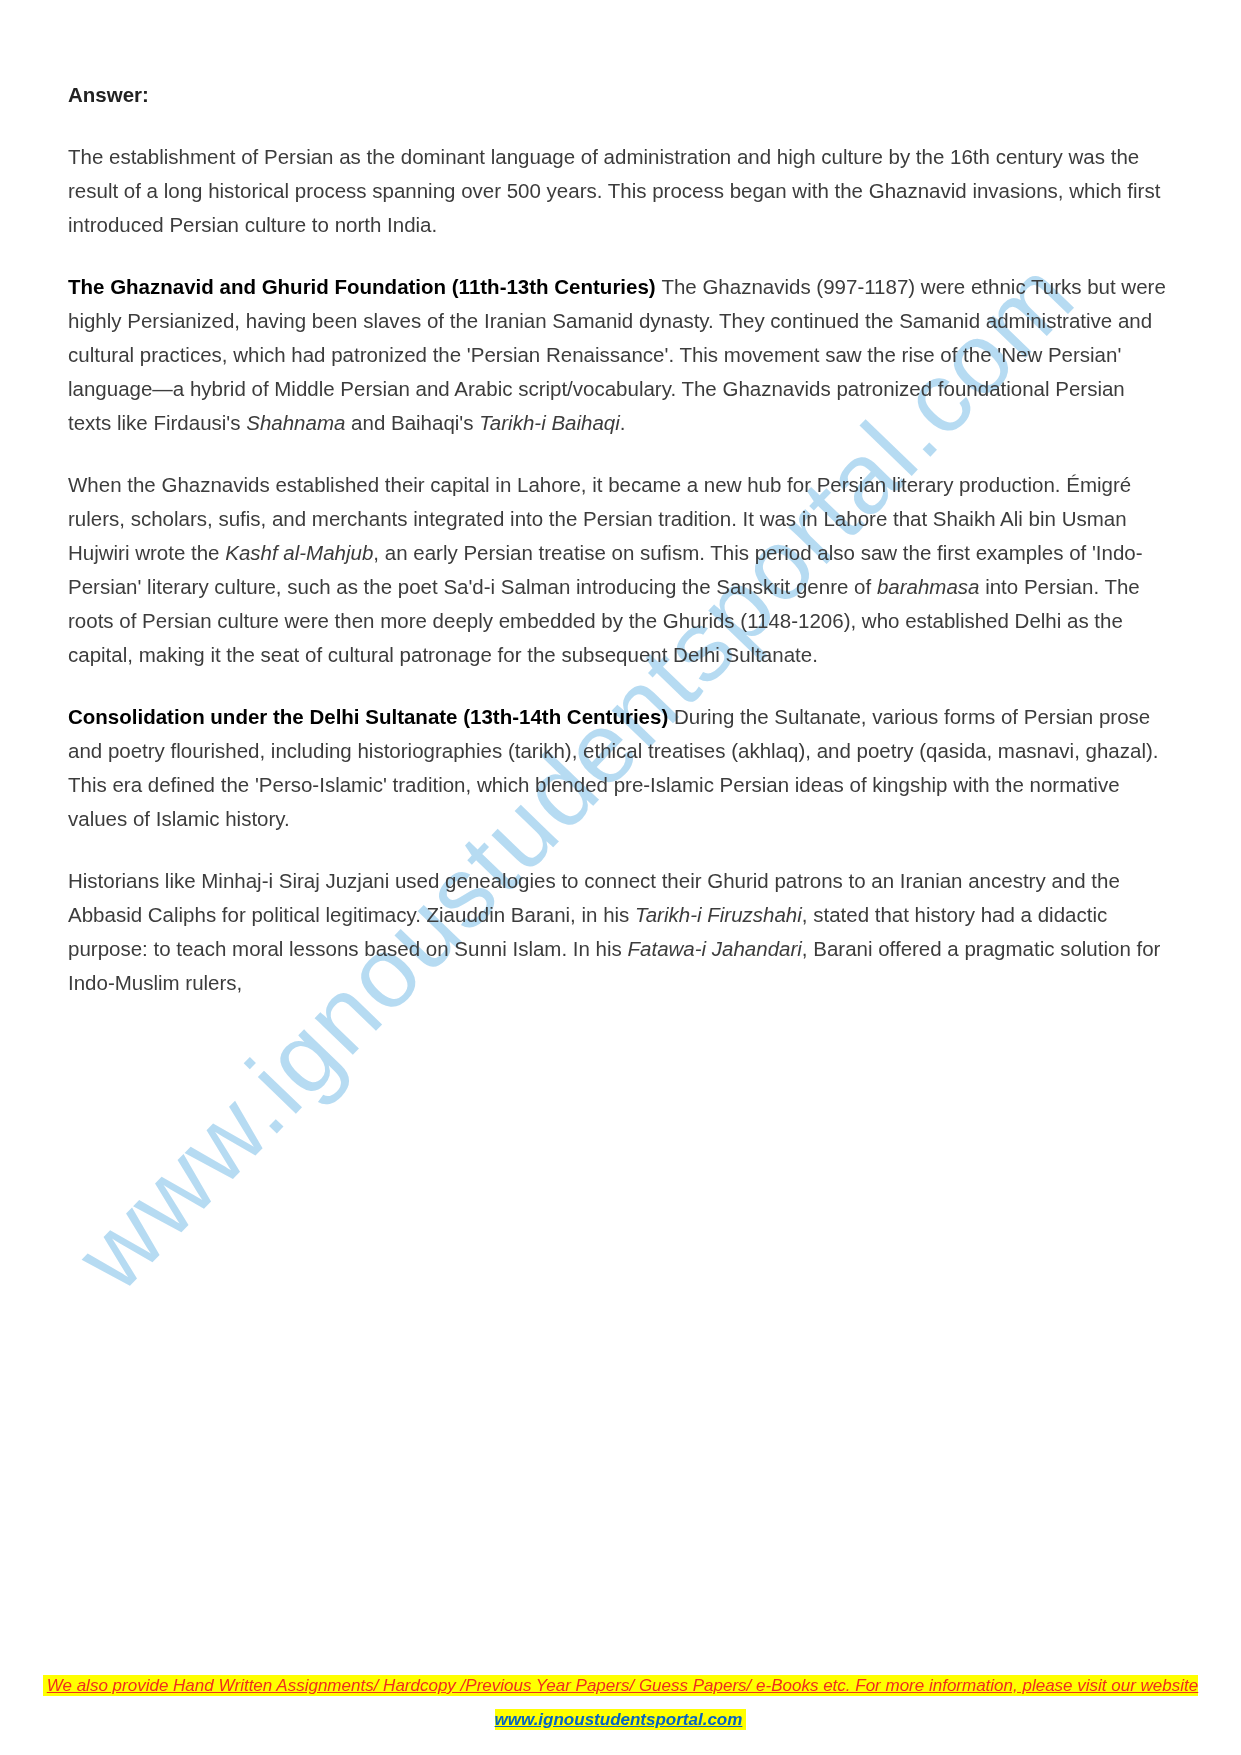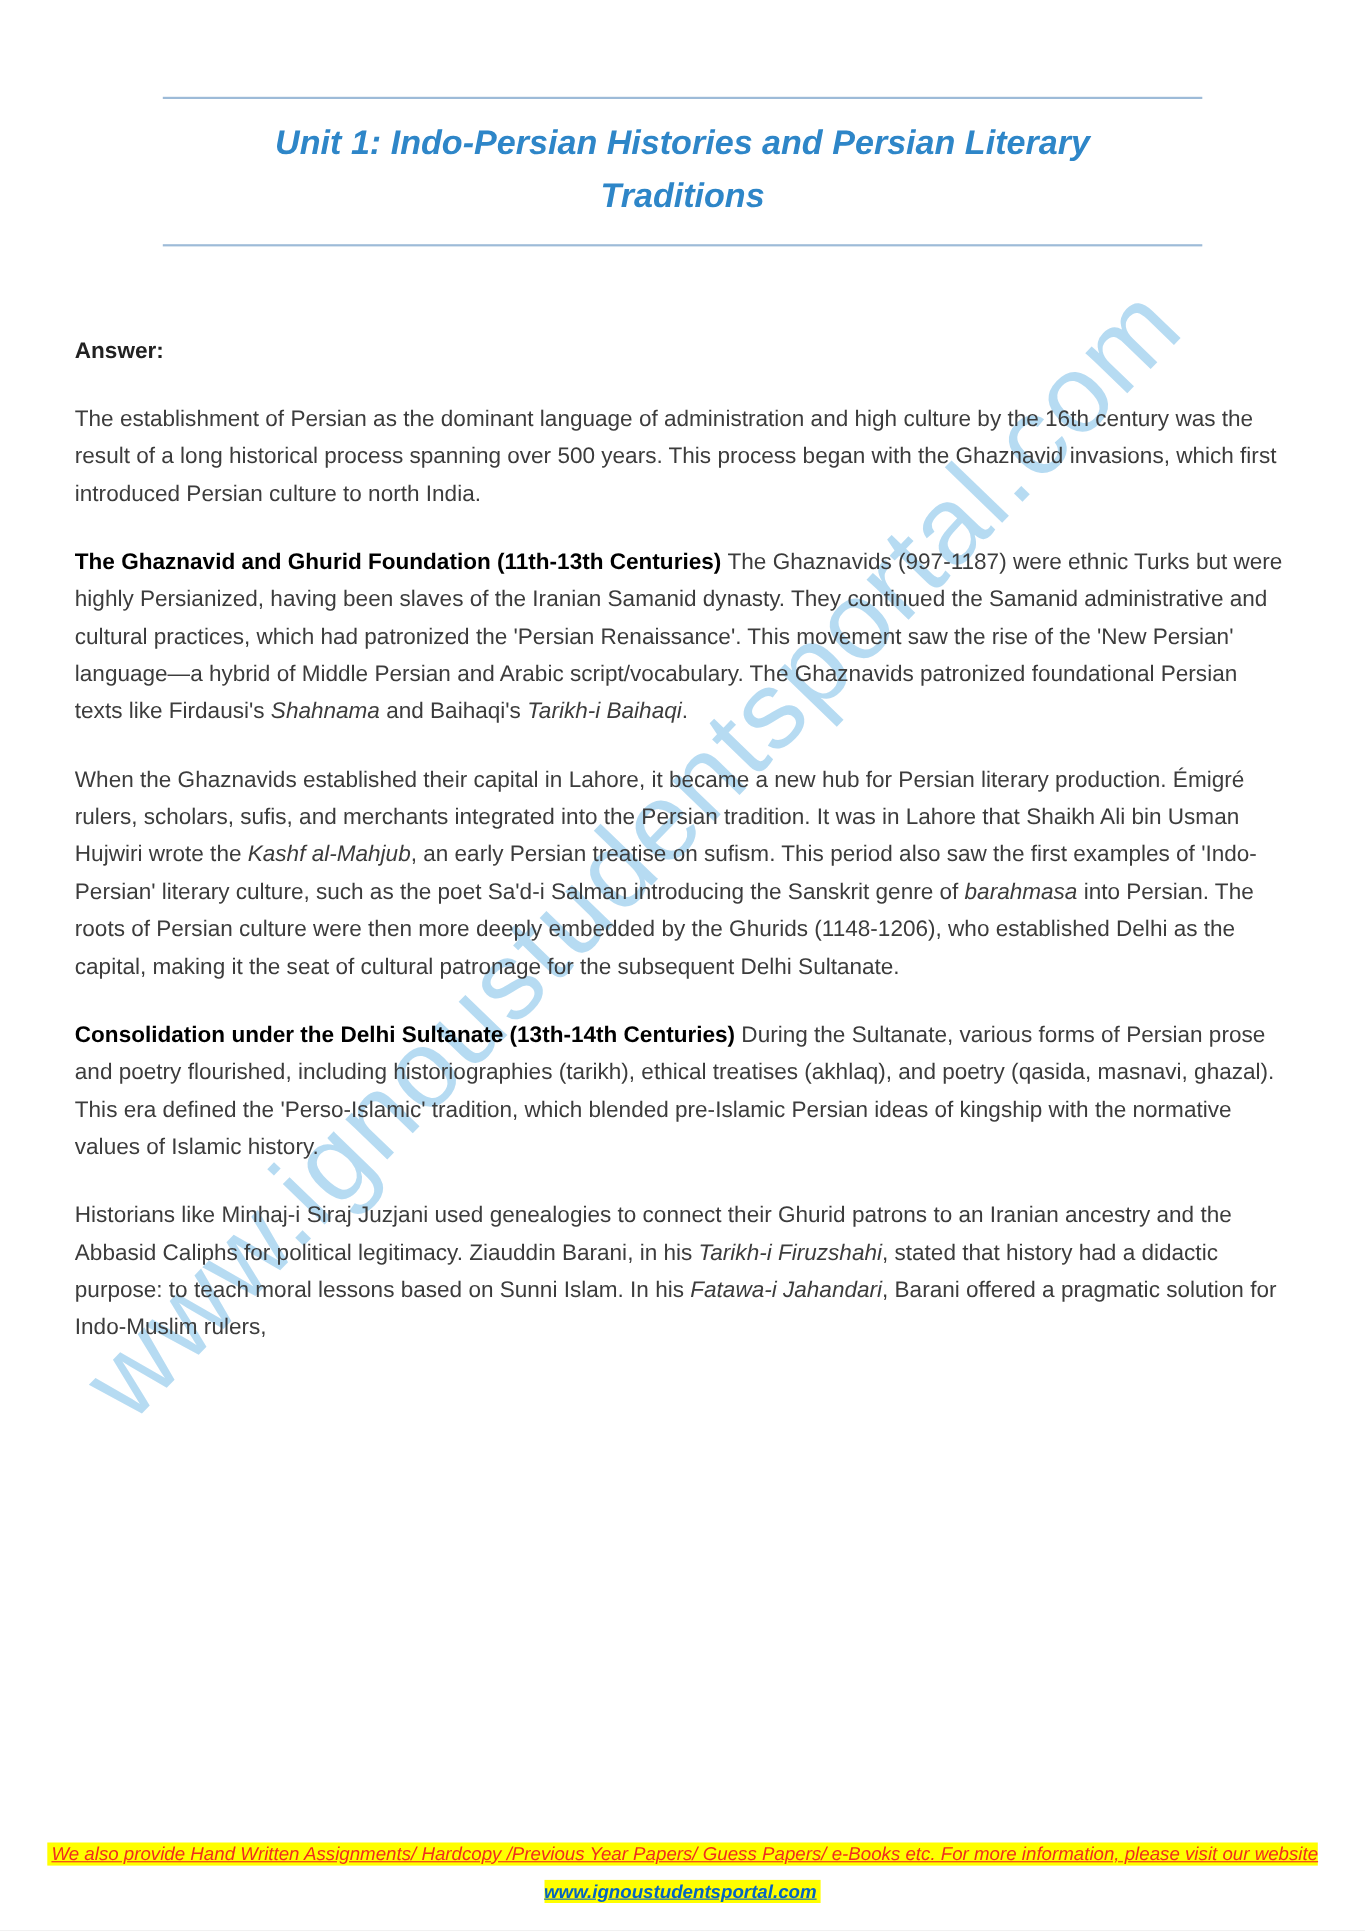--- a/index.html
+++ b/index.html
@@ -91,25 +91,20 @@
     cursor: pointer;
   }
 </style>
 </head>
 <body>
 
 <div class="page">
 
   <div class="watermark">www.ignoustudentsportal.com</div>
 
-  <div class="title-block">
-    <hr class="divider">
-    <h1 class="page-title">Unit 1: Indo-Persian Histories and Persian Literary Traditions</h1>
-    <hr class="divider">
-  </div>
 
   <div class="content">
     <p class="answer-label">Answer:</p>
     <p class="para"><span class="seg-normal">The establishment of Persian as the dominant language of administration and high culture by the 16th century was the result of a long historical process spanning over 500 years. This process began with the Ghaznavid invasions, which first introduced Persian culture to north India.</span></p>
     <p class="para"><span class="seg-bold">The Ghaznavid and Ghurid Foundation (11th-13th Centuries) </span><span class="seg-normal">The Ghaznavids (997-1187) were ethnic Turks but were highly Persianized, having been slaves of the Iranian Samanid dynasty. They continued the Samanid administrative and cultural practices, which had patronized the 'Persian Renaissance'. This movement saw the rise of the 'New Persian' language—a hybrid of Middle Persian and Arabic script/vocabulary. The Ghaznavids patronized foundational Persian texts like Firdausi's </span><span class="seg-italic">Shahnama</span><span class="seg-normal"> and Baihaqi's </span><span class="seg-italic">Tarikh-i Baihaqi</span><span class="seg-normal">.</span></p>
     <p class="para"><span class="seg-normal">When the Ghaznavids established their capital in Lahore, it became a new hub for Persian literary production. Émigré rulers, scholars, sufis, and merchants integrated into the Persian tradition. It was in Lahore that Shaikh Ali bin Usman Hujwiri wrote the </span><span class="seg-italic">Kashf al-Mahjub</span><span class="seg-normal">, an early Persian treatise on sufism. This period also saw the first examples of 'Indo-Persian' literary culture, such as the poet Sa'd-i Salman introducing the Sanskrit genre of </span><span class="seg-italic">barahmasa</span><span class="seg-normal"> into Persian. The roots of Persian culture were then more deeply embedded by the Ghurids (1148-1206), who established Delhi as the capital, making it the seat of cultural patronage for the subsequent Delhi Sultanate.</span></p>
     <p class="para"><span class="seg-bold">Consolidation under the Delhi Sultanate (13th-14th Centuries) </span><span class="seg-normal">During the Sultanate, various forms of Persian prose and poetry flourished, including historiographies (tarikh), ethical treatises (akhlaq), and poetry (qasida, masnavi, ghazal). This era defined the 'Perso-Islamic' tradition, which blended pre-Islamic Persian ideas of kingship with the normative values of Islamic history.</span></p>
     <p class="para"><span class="seg-normal">Historians like Minhaj-i Siraj Juzjani used genealogies to connect their Ghurid patrons to an Iranian ancestry and the Abbasid Caliphs for political legitimacy. Ziauddin Barani, in his </span><span class="seg-italic">Tarikh-i Firuzshahi</span><span class="seg-normal">, stated that history had a didactic purpose: to teach moral lessons based on Sunni Islam. In his </span><span class="seg-italic">Fatawa-i Jahandari</span><span class="seg-normal">, Barani offered a pragmatic solution for Indo-Muslim rulers,</span></p>
   </div>
 

